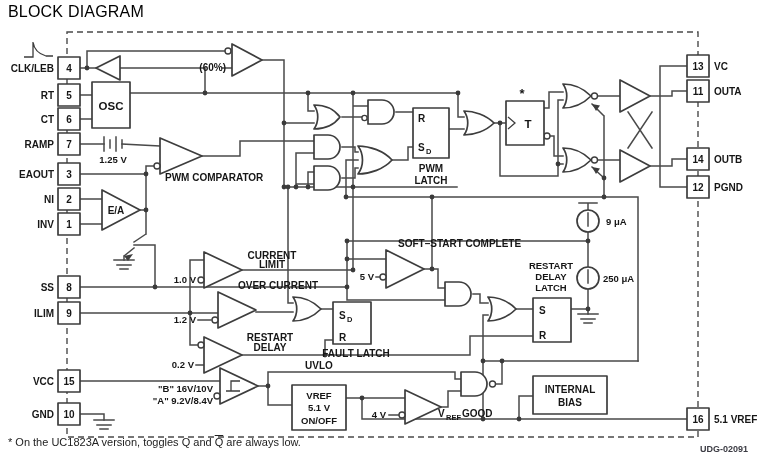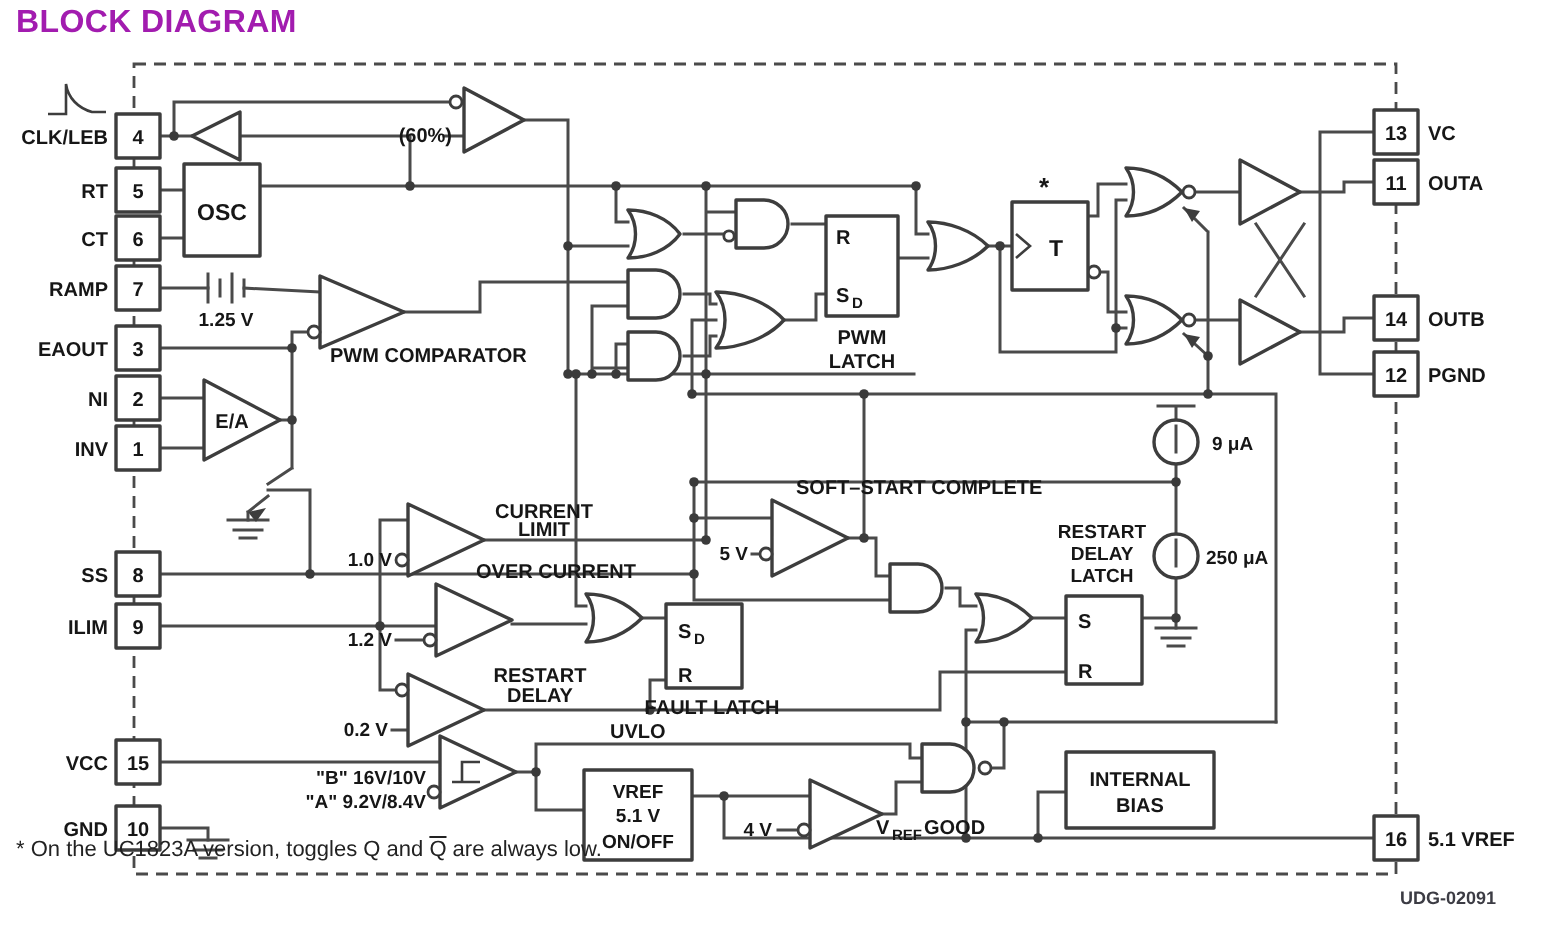--- a/index.html
+++ b/index.html
@@ -1,19 +1,19 @@
 <!DOCTYPE html>
 <html><head>
 <meta charset="utf-8">
 <style>
   html,body{margin:0;padding:0;background:#fff;}
   .stage{position:relative;width:774px;height:471px;background:#ffffff;overflow:hidden;
          font-family:"Liberation Sans",sans-serif;}
-  .title{position:absolute;left:8px;top:3px;font-size:16px;font-weight:bold;color:#a21caf;letter-spacing:.2px;}
-  .footnote{position:absolute;left:8px;top:419px;font-size:11px;color:#222;}
+  .title{position:absolute;left:8px;top:3px;font-size:16px;font-weight:normal;color:#000000;letter-spacing:.2px;}
+  .footnote{position:absolute;left:8px;top:436px;font-size:11px;color:#222;}
   .footnote .ovl{text-decoration:overline;}
   svg{position:absolute;left:0;top:0;}
   .wire{stroke:#4a4a4a;stroke-width:1.5;fill:none;stroke-linecap:square;}
   .shape{stroke:#3d3d3d;stroke-width:1.7;fill:#ffffff;stroke-linejoin:round;}
   .thin{stroke:#3d3d3d;stroke-width:1.3;fill:none;}
   .dot{fill:#3a3a3a;stroke:none;}
   .bub{fill:#ffffff;stroke:#3d3d3d;stroke-width:1.4;}
   .t{font-family:"Liberation Sans",sans-serif;font-weight:bold;fill:#161616;font-size:10px;}
   .t95{font-size:9.5px;}
   .sub{font-size:7.5px;}

